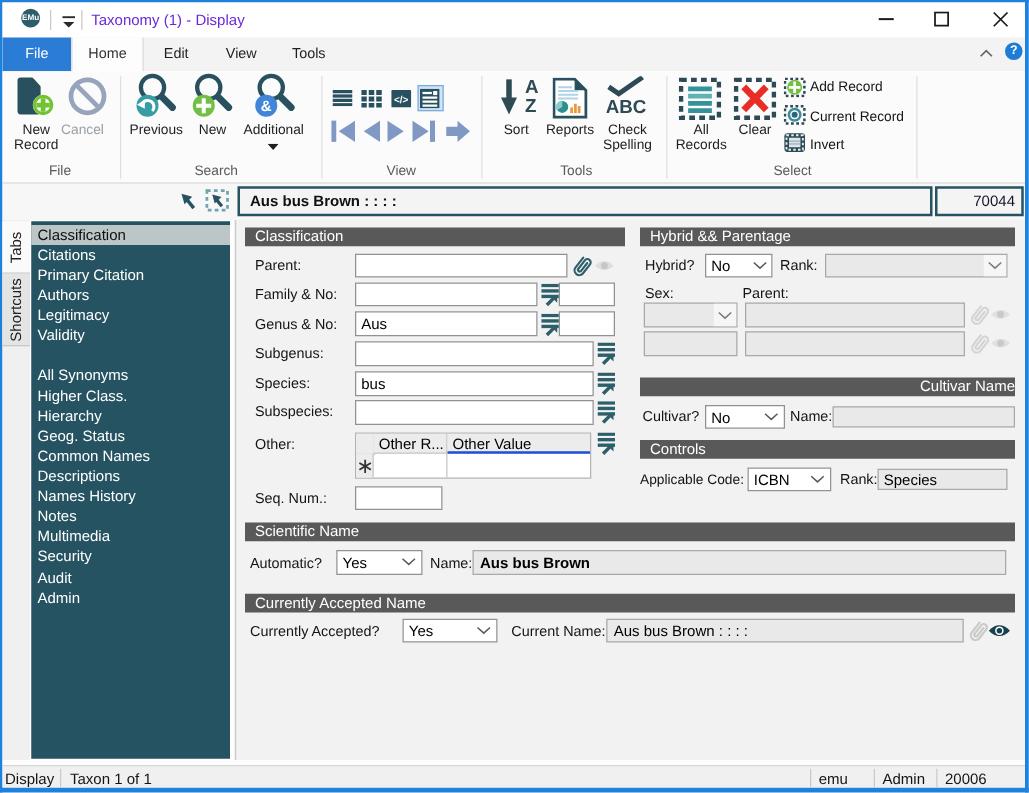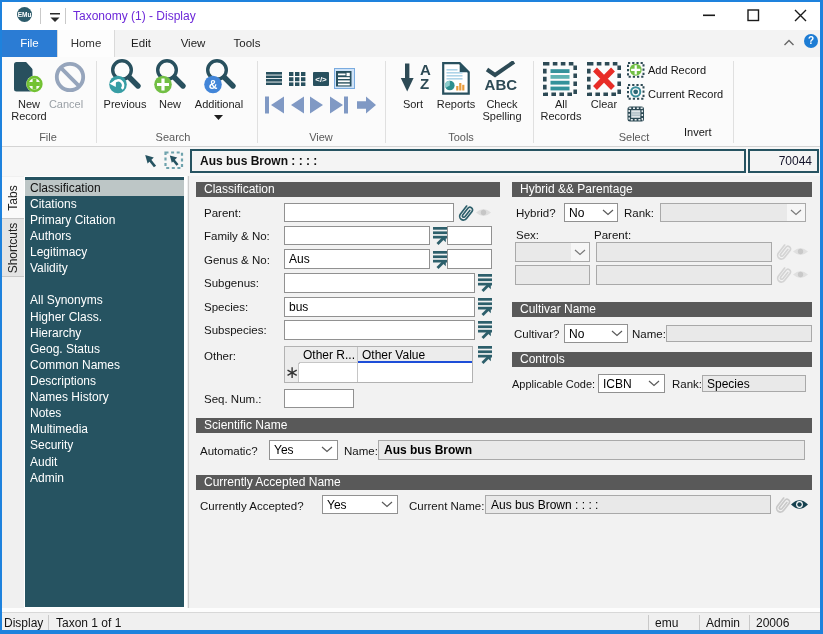--- a/index.html
+++ b/index.html
@@ -216,21 +216,21 @@
         <circle cx="8.7" cy="7.8" r="2.4" fill="#2d6675"></circle>
       </svg>
     <div class="lb" style="left:646px;top:30px;">Current Record</div>
     <svg class="abs" style="left:625px;top:49px;" width="18" height="16">
         <rect x="0.5" y="0.5" width="16.5" height="15" rx="2.5" fill="#2d4a55"></rect>
         <rect x="2.2" y="2.2" width="13.1" height="11.6" fill="none" stroke="#e8eef0" stroke-width="1.5" stroke-dasharray="2,1.8"></rect>
         <rect x="4.2" y="4.2" width="9.1" height="7.6" fill="#dfe5e8"></rect>
         <rect x="4.2" y="6.4" width="9.1" height="1.1" fill="#9fb2ba"></rect>
         <rect x="4.2" y="8.6" width="9.1" height="1.1" fill="#9fb2ba"></rect>
       </svg>
-    <div class="lb" style="left:646px;top:68px;margin-left:36px;">Invert</div>
+    <div class="lb" style="left:646px;top:52px;">Invert</div>
   </div>
 
   <div class="abs" style="left:2px;top:147px;width:818px;height:29px;background:#f7f7f7;">
     <svg class="abs" style="left:140px;top:5px;" width="16" height="18">
         <line x1="7" y1="7" x2="13" y2="14.5" stroke="#265361" stroke-width="2.8"></line>
         <polygon points="3.2,3 11.8,5.4 5.6,11.4" fill="#265361"></polygon>
       </svg>
     <svg class="abs" style="left:162px;top:4px;" width="20" height="20">
       <rect x="1.5" y="1.5" width="16.5" height="15.5" fill="none" stroke="#6fa3ad" stroke-width="2.2" stroke-dasharray="3,2.6"></rect>
       <line x1="9" y1="8.5" x2="13.5" y2="14" stroke="#265361" stroke-width="2.6"></line>
@@ -312,21 +312,21 @@
       </div>
     <div class="lb" style="left:434px;top:30px;">Rank:</div>
     <div class="dis cbx2" style="left:470px;top:27px;width:146px;height:19px;"></div>
     <div class="lb" style="left:326px;top:52px;">Sex:</div>
     <div class="lb" style="left:404px;top:52px;">Parent:</div>
     <div class="dis cbx2" style="left:325px;top:66px;width:75px;height:20px;"></div>
     <div class="dis" style="left:406px;top:66px;width:176px;height:20px;"></div>
     <div class="dis" style="left:325px;top:88.5px;width:75px;height:20px;"></div>
     <div class="dis" style="left:406px;top:88.5px;width:176px;height:20px;"></div>
 
-    <div class="hdr" style="left:322px;top:126px;width:300px;height:15px;">Cultivar Name</div>
+    <div class="hdr" style="left:322px;top:126px;width:300px;height:15px;text-align:right;">Cultivar Name</div>
     <div class="lb" style="left:324px;top:151px;">Cultivar?</div>
     <div class="in cbx" style="left:374px;top:148px;width:64px;height:19px;">
         <span style="position:absolute;left:4px;top:2px;font-size:12px;">No</span>
       </div>
     <div class="lb" style="left:442px;top:151px;">Name:</div>
     <div class="dis" style="left:476px;top:149px;width:146px;height:17px;"></div>
 
     <div class="hdr" style="left:322px;top:176px;width:300px;height:15px;">Controls</div>
     <div class="lb" style="left:322px;top:201px;font-size:11px;">Applicable Code:</div>
     <div class="in cbx" style="left:408px;top:198px;width:67px;height:19px;">

